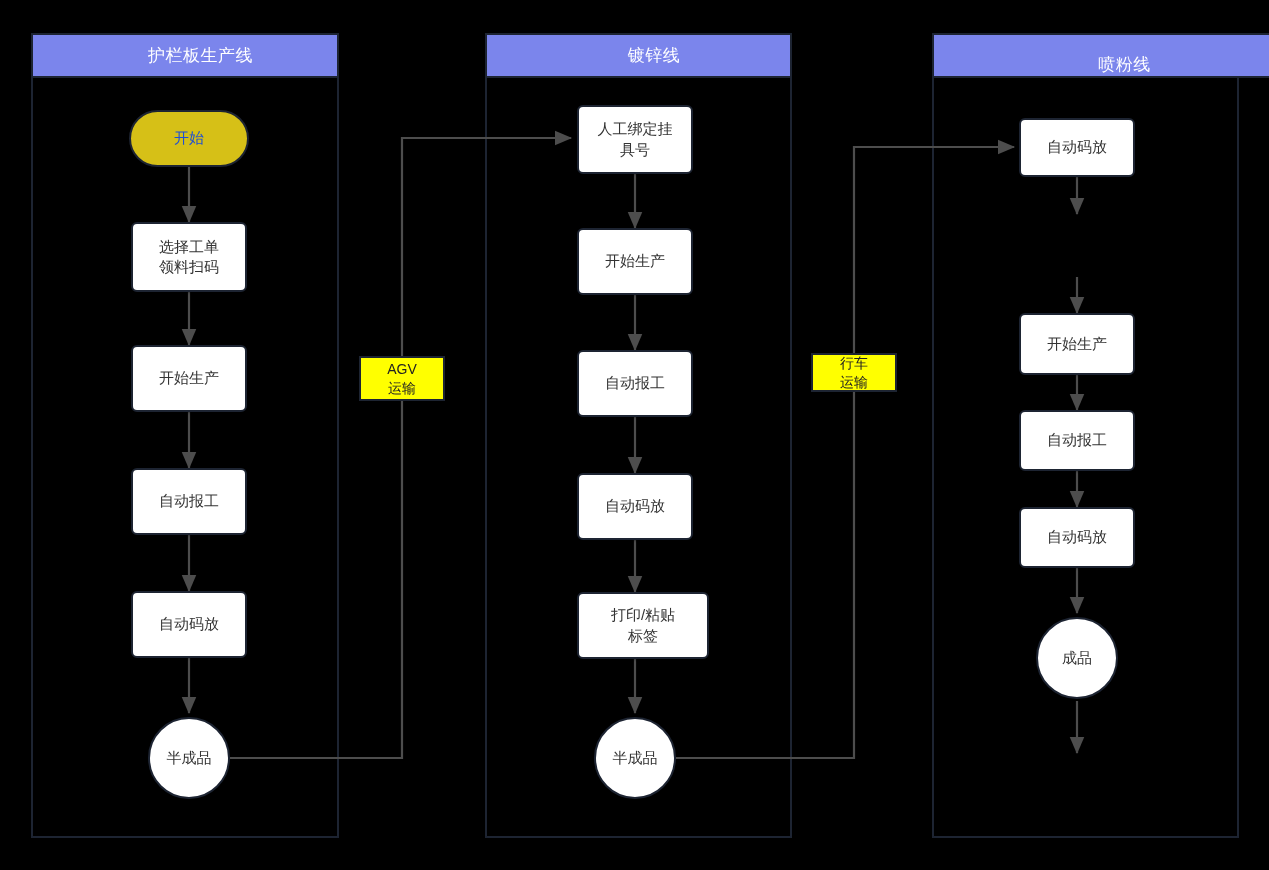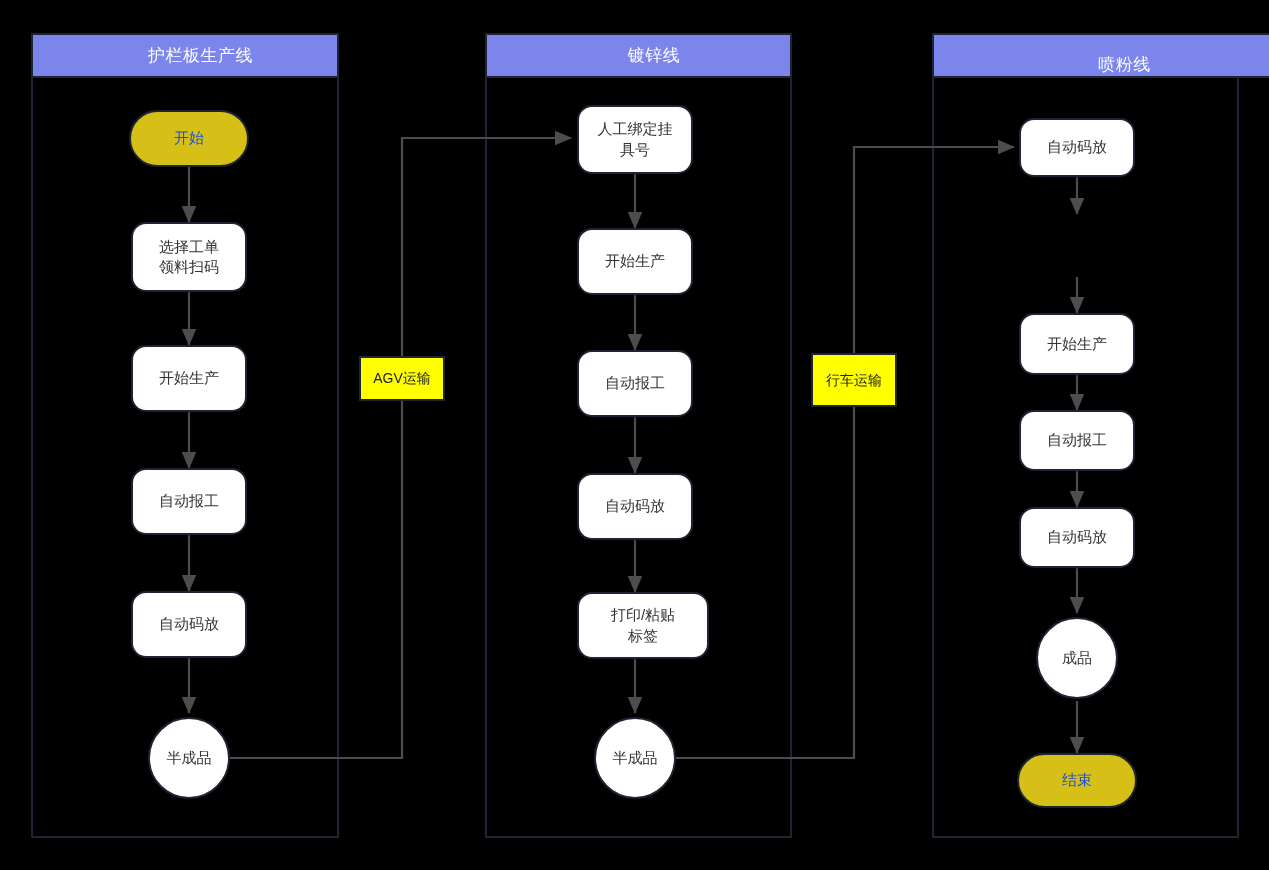--- a/index.html
+++ b/index.html
@@ -34,21 +34,21 @@
     display: flex; align-items: center; justify-content: center;
     text-align: center;
     color: #333333;
     font-size: 15px;
     line-height: 1.35;
     z-index: 5;
   }
   .node-process {
     background: #ffffff;
     border: 2px solid #1d2432;
-    border-radius: 15px;
+    border-radius: 6px;
     box-shadow: 0 1px 2px rgba(0,0,0,0.35);
   }
   .node-terminal {
     background: #d6c017;
     border: 2px solid #1d2432;
     border-radius: 999px;
     color: #1d4ed8;
   }
   .node-circle {
     background: #ffffff;
@@ -167,26 +167,23 @@
   </div>
   <div class="node node-process" style="left:1019px; top:410px; width:116px; height:61px;">
     <span>自动报工</span>
   </div>
   <div class="node node-process" style="left:1019px; top:507px; width:116px; height:61px;">
     <span>自动码放</span>
   </div>
   <div class="node node-circle" style="left:1036px; top:617px; width:82px; height:82px;">
     <span>成品</span>
   </div>
-  <div class="node node-terminal" style="left:1017px; top:753px; width:120px; height:55px;">
-    <span>结束</span>
-  </div>
 
-  <div class="node node-transport" style="left:359px; top:356px; width:86px; height:45px; flex-direction:row;">
+  <div class="node node-transport" style="left:359px; top:356px; width:86px; height:45px; flex-direction:column;">
     <span>AGV</span>
     <span>运输</span>
   </div>
-  <div class="node node-transport" style="left:811px; top:353px; width:86px; height:54px; flex-direction:row;">
+  <div class="node node-transport" style="left:811px; top:353px; width:86px; height:39px; flex-direction:column;">
     <span>行车</span>
     <span>运输</span>
   </div>
 
 </div>
 
 </body></html>

